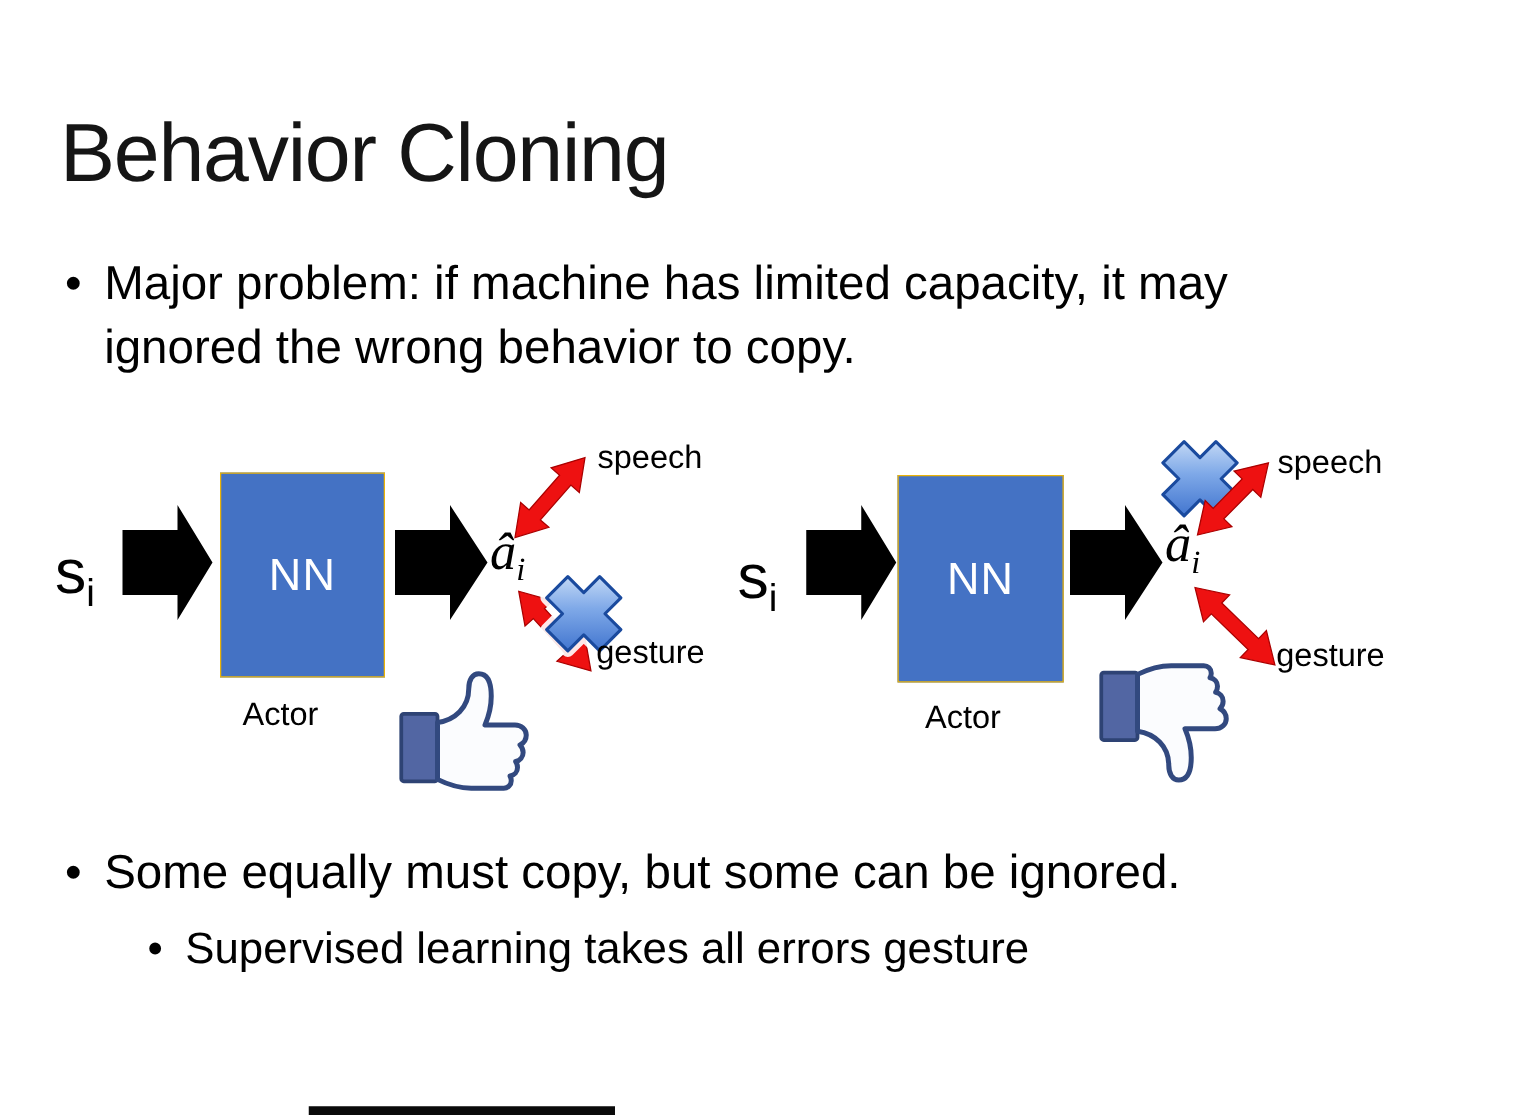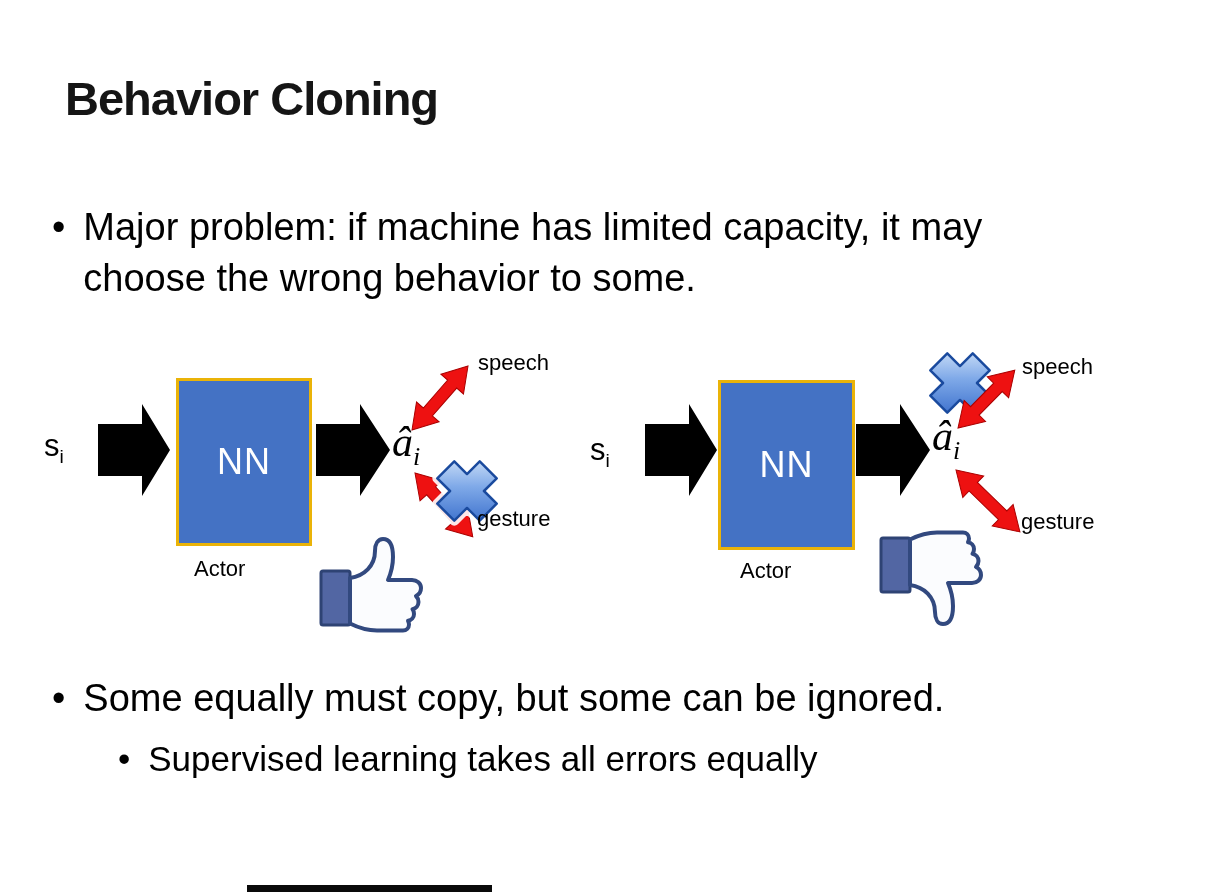--- a/index.html
+++ b/index.html
@@ -5,44 +5,44 @@
   html,body { margin:0; padding:0; }
   body {
     width:1210px; height:892px; position:relative; overflow:hidden;
     background:#ffffff; color:#000;
     font-family:"Liberation Sans", sans-serif;
   }
   .abs { position:absolute; }
 
   
   #title {
-    left:65px; top:40px; font-size:47px; font-weight:700;
+    left:48px; top:40px; font-size:66px; font-weight:400;
     letter-spacing:-1px; color:#151515; white-space:nowrap;
   }
 
   
   .bullet { display:flex; align-items:flex-start; }
   .marker { flex:0 0 auto; margin-right:18px; }
   .b1 { left:52px; top:202px; font-size:38px; line-height:1.34; }
   .b1 .btext { width:952px; }
   .b2 { left:52px; top:674px; font-size:38px; line-height:1.3; }
   .b2 .btext { width:1100px; }
   .b3 { left:118px; top:736px; font-size:35px; line-height:1.3; }
   .b3 .btext { width:1000px; }
 
   
-  .dlabel { position:absolute; font-size:22px; white-space:nowrap; }
+  .dlabel { position:absolute; font-size:26px; white-space:nowrap; }
   sub { font-size:0.62em; line-height:0; }
-  .si { font-size:31px; }
+  .si { font-size:50px; }
   #l-si { left:44px;  top:428px; }
   #r-si { left:590px; top:432px; }
 
   .nnbox {
     position:absolute; display:flex; align-items:center; justify-content:center;
-    background:#4472C4; border:3px solid #eab308; color:#fff;
+    background:#4472C4; border:1px solid #eab308; color:#fff;
     font-size:36px; letter-spacing:1px;
   }
   #l-nnbox { left:176px; top:378px; width:130px; height:162px; }
   #r-nnbox { left:718px; top:380px; width:131px; height:164px; }
 
   #l-actor { left:194px; top:556px; }
   #r-actor { left:740px; top:558px; }
 
   .mathvar { font-family:Liberation Serif, serif; font-style:italic; font-size:42px; }
   .mathvar sub { font-size:26px; }
@@ -61,21 +61,21 @@
     left:247px; top:885px; width:245px; height:7px; background:#0a0a0a;
   }
 </style>
 </head>
 <body>
 
 <h1 class="abs" id="title">Behavior Cloning</h1>
 
 <div class="abs bullet b1">
   <span class="marker">•</span>
-  <span class="btext">Major problem: if machine has limited capacity, it may choose the wrong behavior to some.</span>
+  <span class="btext">Major problem: if machine has limited capacity, it may ignored the wrong behavior to copy.</span>
 </div>
 
 <svg class="abs" id="shapes" width="1210" height="892" viewBox="0 0 1210 892" xmlns="http://www.w3.org/2000/svg">
   <defs>
     <linearGradient id="xgrad" x1="0" y1="0" x2="1" y2="1">
       <stop offset="0" stop-color="#E3EFFC"></stop>
       <stop offset="0.45" stop-color="#7FA9E8"></stop>
       <stop offset="1" stop-color="#2B62C6"></stop>
     </linearGradient>
   </defs>
@@ -155,16 +155,16 @@
 <span class="dlabel" id="r-speech">speech</span>
 <span class="dlabel" id="r-gesture">gesture</span>
 
 <div class="abs bullet b2">
   <span class="marker">•</span>
   <span class="btext">Some equally must copy, but some can be ignored.</span>
 </div>
 
 <div class="abs bullet b3">
   <span class="marker">•</span>
-  <span class="btext">Supervised learning takes all errors equally</span>
+  <span class="btext">Supervised learning takes all errors gesture</span>
 </div>
 
 <div class="abs" id="crop-artifact"></div>
 
 </body></html>

